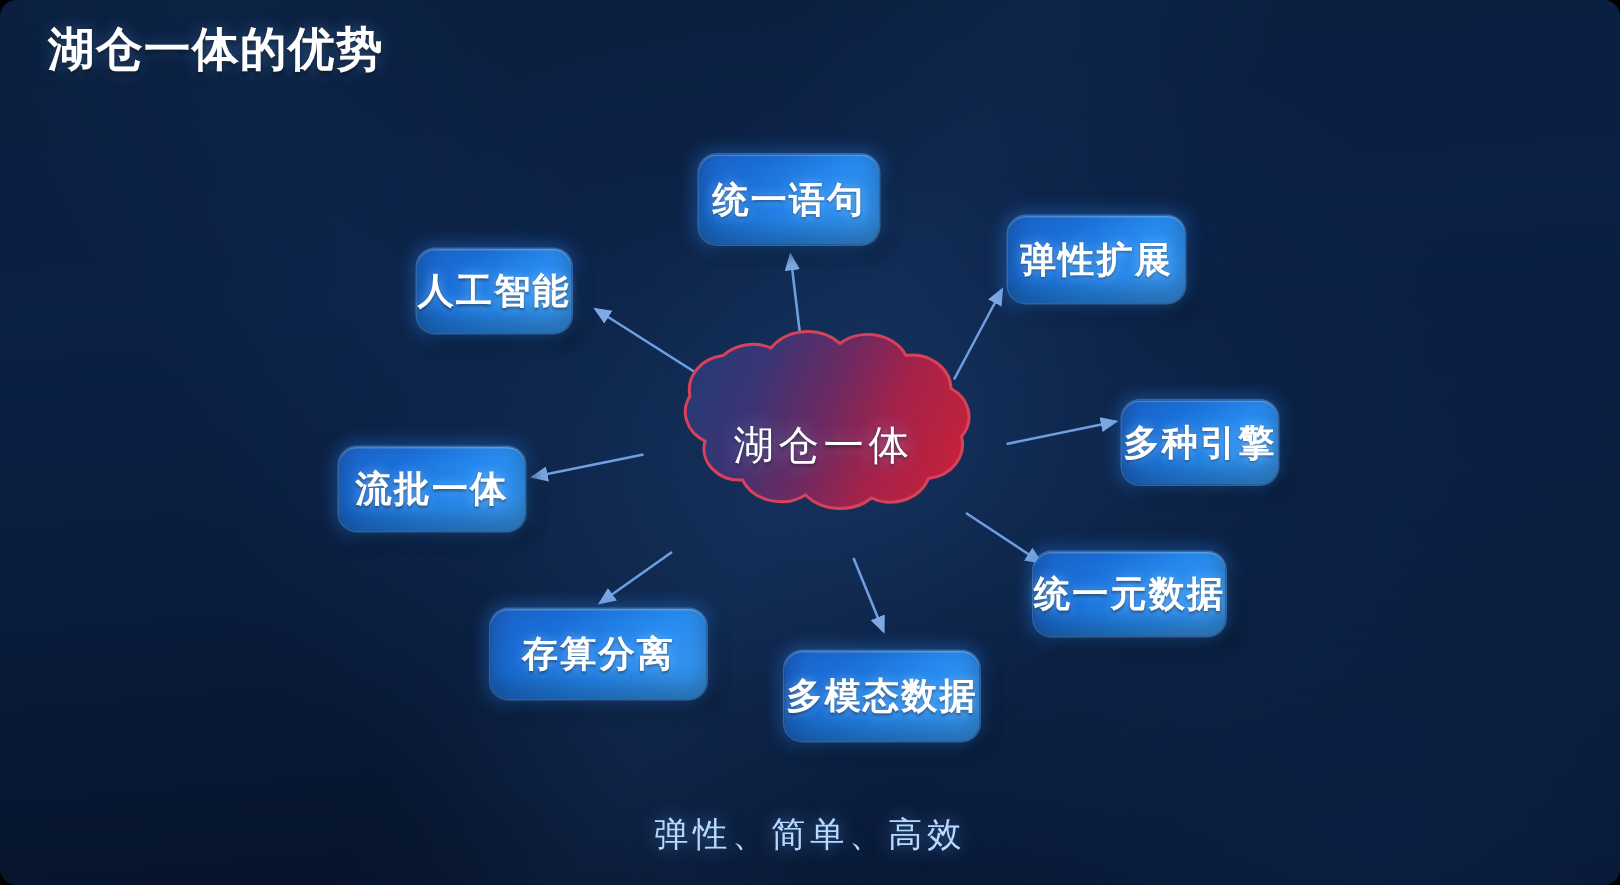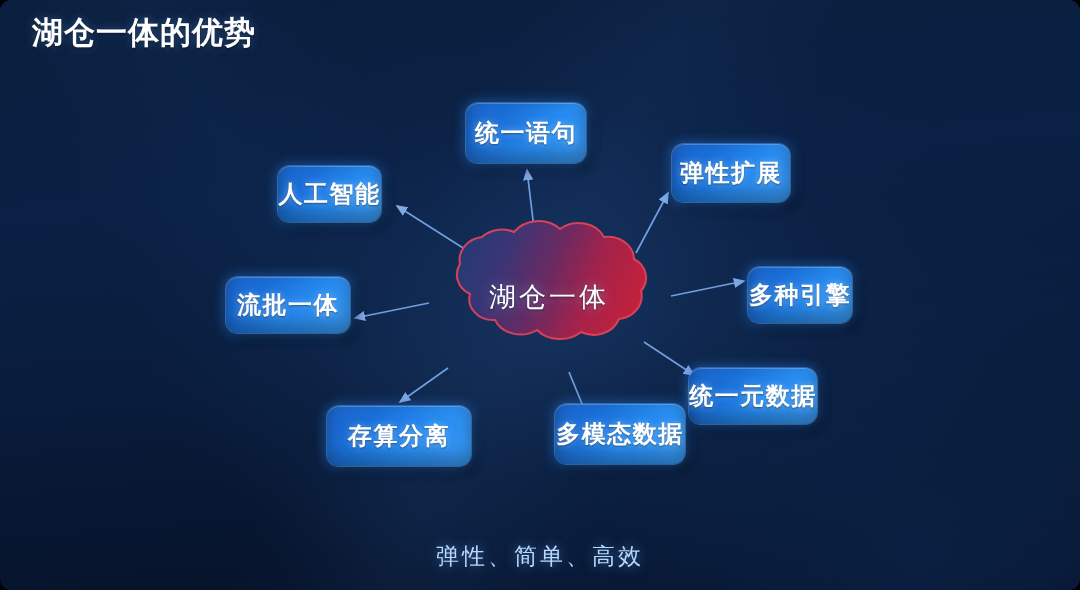--- a/index.html
+++ b/index.html
@@ -203,26 +203,26 @@
         </div>
         <div class="node" style="left: 672px; top: 144px; width: 118px; height: 58px;">
           <span>弹性扩展</span>
         </div>
         <div class="node" style="left: 748px; top: 250px; width: 104px; height: 56px; margin-top: 17px;">
           <span>多种引擎</span>
         </div>
         <div class="node" style="left: 689px; top: 368px; width: 128px; height: 56px;">
           <span>统一元数据</span>
         </div>
-        <div class="node" style="left: 523px; top: 404px; width: 130px; height: 60px; margin-left: 32px;">
+        <div class="node" style="left: 523px; top: 434px; width: 130px; height: 60px;">
           <span>多模态数据</span>
         </div>
         <div class="node" style="left: 327px; top: 406px; width: 144px; height: 60px;">
           <span>存算分离</span>
         </div>
-        <div class="node" style="left: 226px; top: 277px; width: 124px; height: 56px;">
+        <div class="node" style="left: 226px; top: 298px; width: 124px; height: 56px;">
           <span>流批一体</span>
         </div>
       </div>
   </div>
 
   <div class="caption">弹性、简单、高效</div>
 </div>
 
 </body></html>

